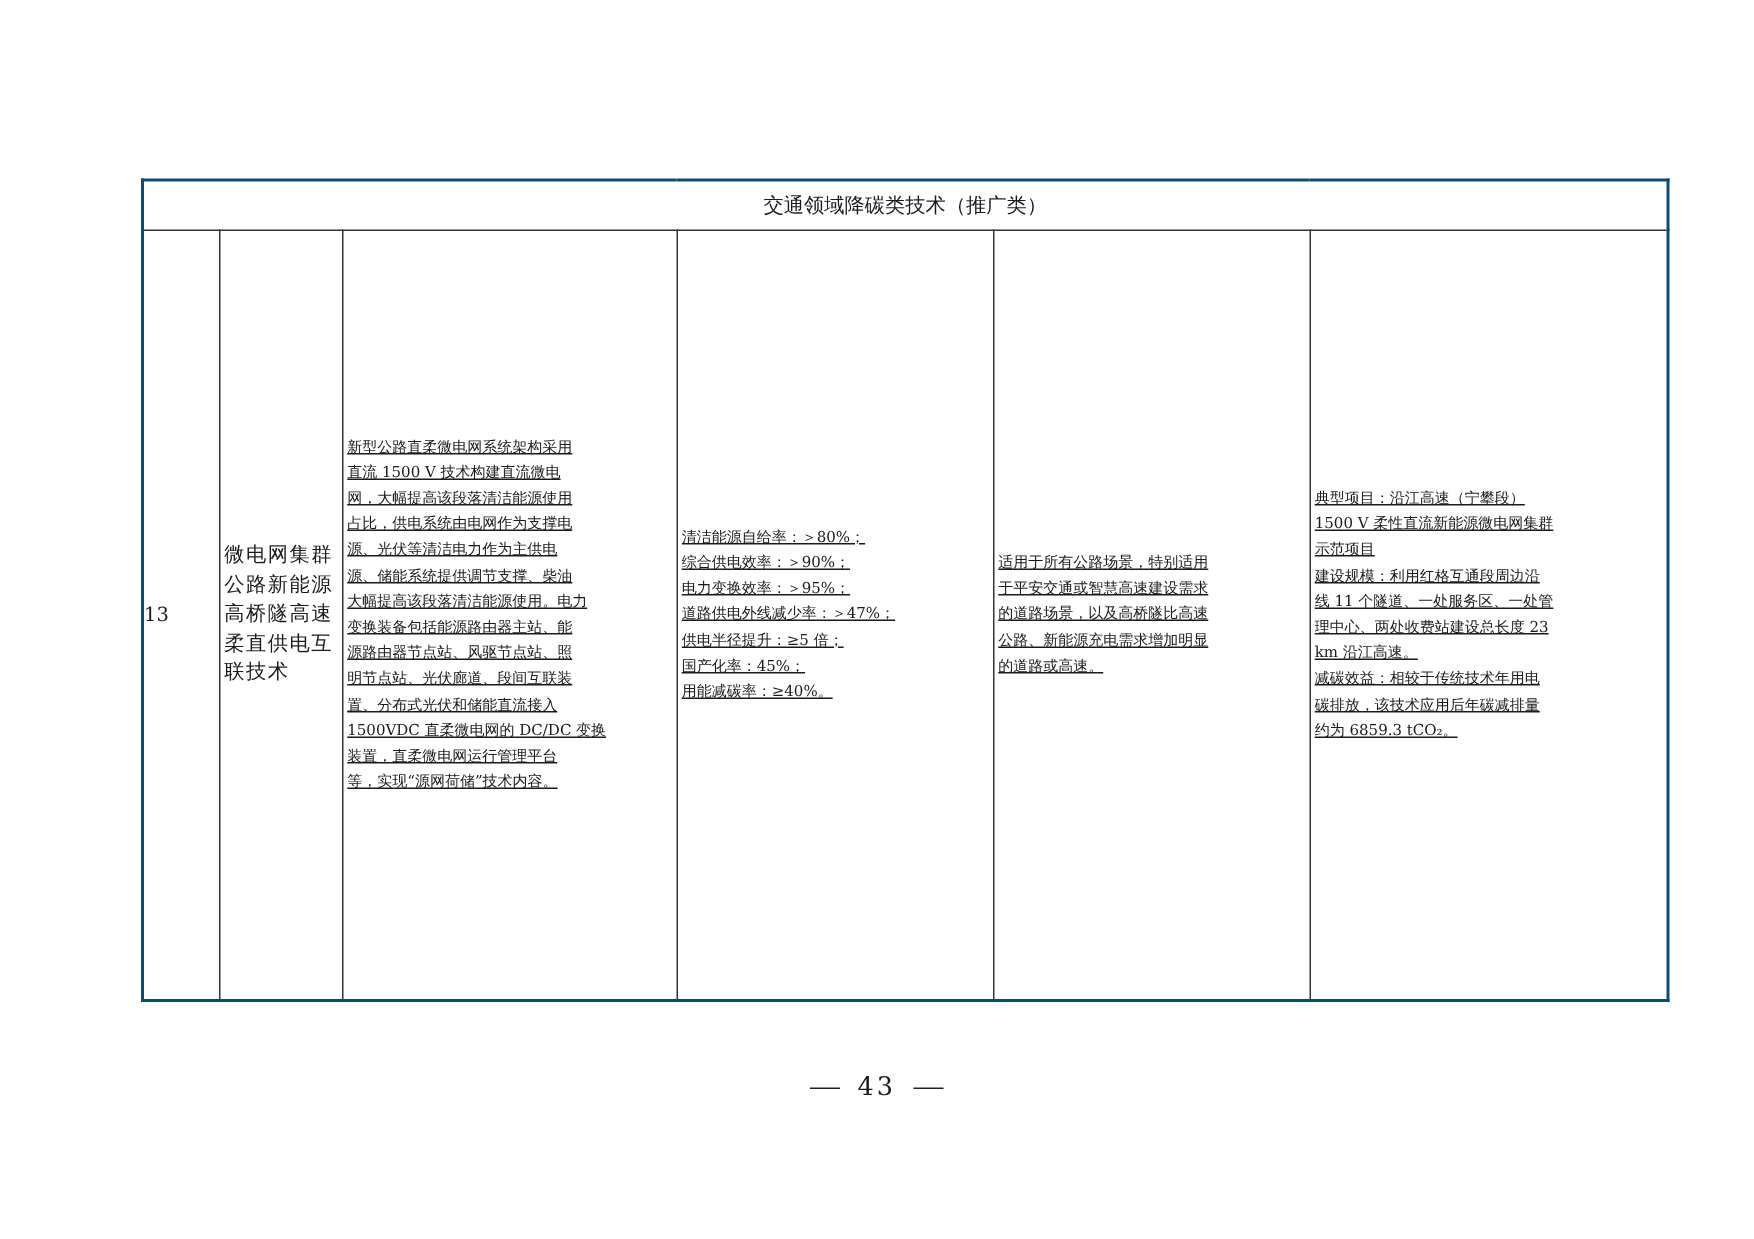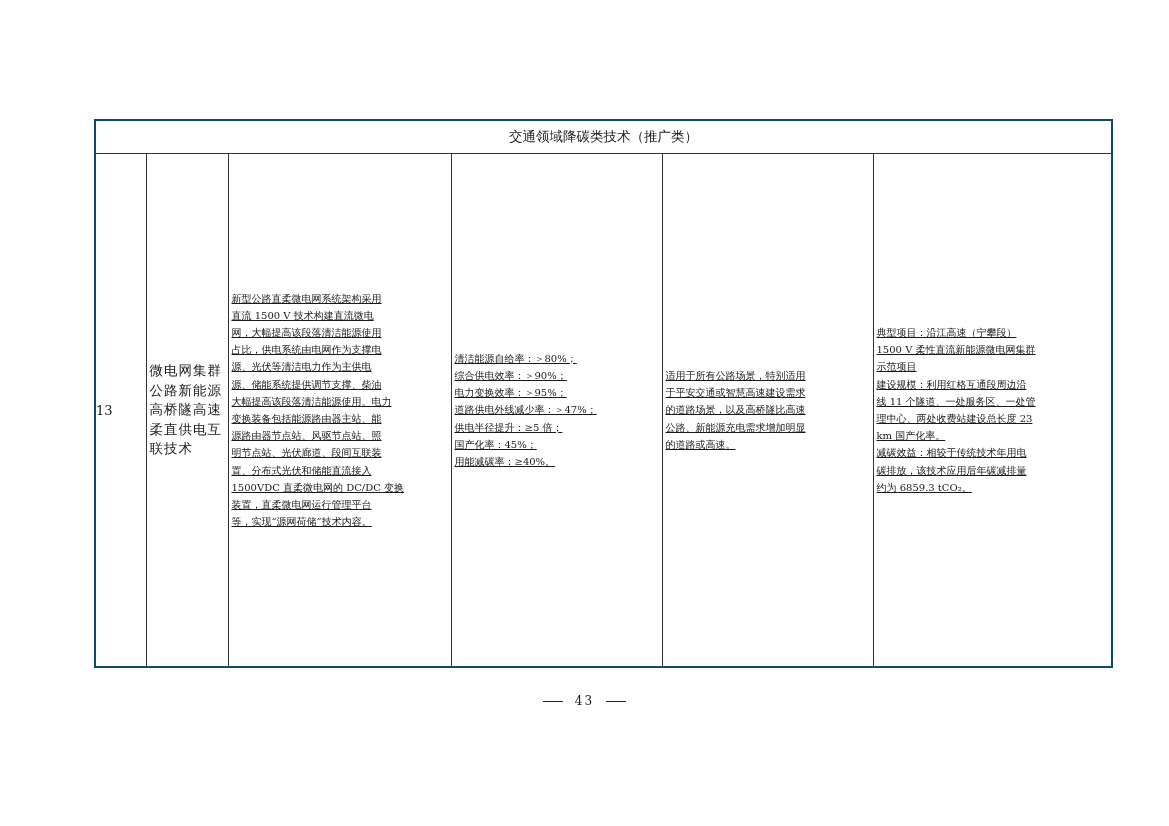--- a/index.html
+++ b/index.html
@@ -59,25 +59,25 @@
   }
   .cell-name {
     font-size: 13.5px;
     line-height: 19.5px;
     padding: 0 2px 0 3px !important;
     letter-spacing: 1px;
   }
   .line { display: block; white-space: nowrap; }
   .page-number {
     position: absolute;
-    top: 694px;
+    top: 715px;
     left: 0;
     width: 1169px;
     text-align: center;
-    font-size: 12px;
+    font-size: 17px;
     letter-spacing: 2px;
   }
   .dash {
     display: inline-block;
     width: 20px;
     height: 1px;
     background: #222;
     vertical-align: middle;
     margin: 0 12px;
   }
@@ -139,21 +139,21 @@
       <span class="line">公路、新能源充电需求增加明显</span>
       <span class="line">的道路或高速。</span>
     </td>
     <td class="cell-text">
       <span class="line">典型项目：沿江高速（宁攀段）</span>
       <span class="line">1500 V 柔性直流新能源微电网集群</span>
       <span class="line">示范项目</span>
       <span class="line">建设规模：利用红格互通段周边沿</span>
       <span class="line">线 11 个隧道、一处服务区、一处管</span>
       <span class="line">理中心、两处收费站建设总长度 23</span>
-      <span class="line">km 国产化率。</span>
+      <span class="line">km 沿江高速。</span>
       <span class="line">减碳效益：相较于传统技术年用电</span>
       <span class="line">碳排放，该技术应用后年碳减排量</span>
       <span class="line">约为 6859.3 tCO₂。</span>
     </td>
   </tr>
 </tbody>
   </table>
 
 <div class="page-number">
   <span class="dash"></span><span>43</span><span class="dash"></span>

